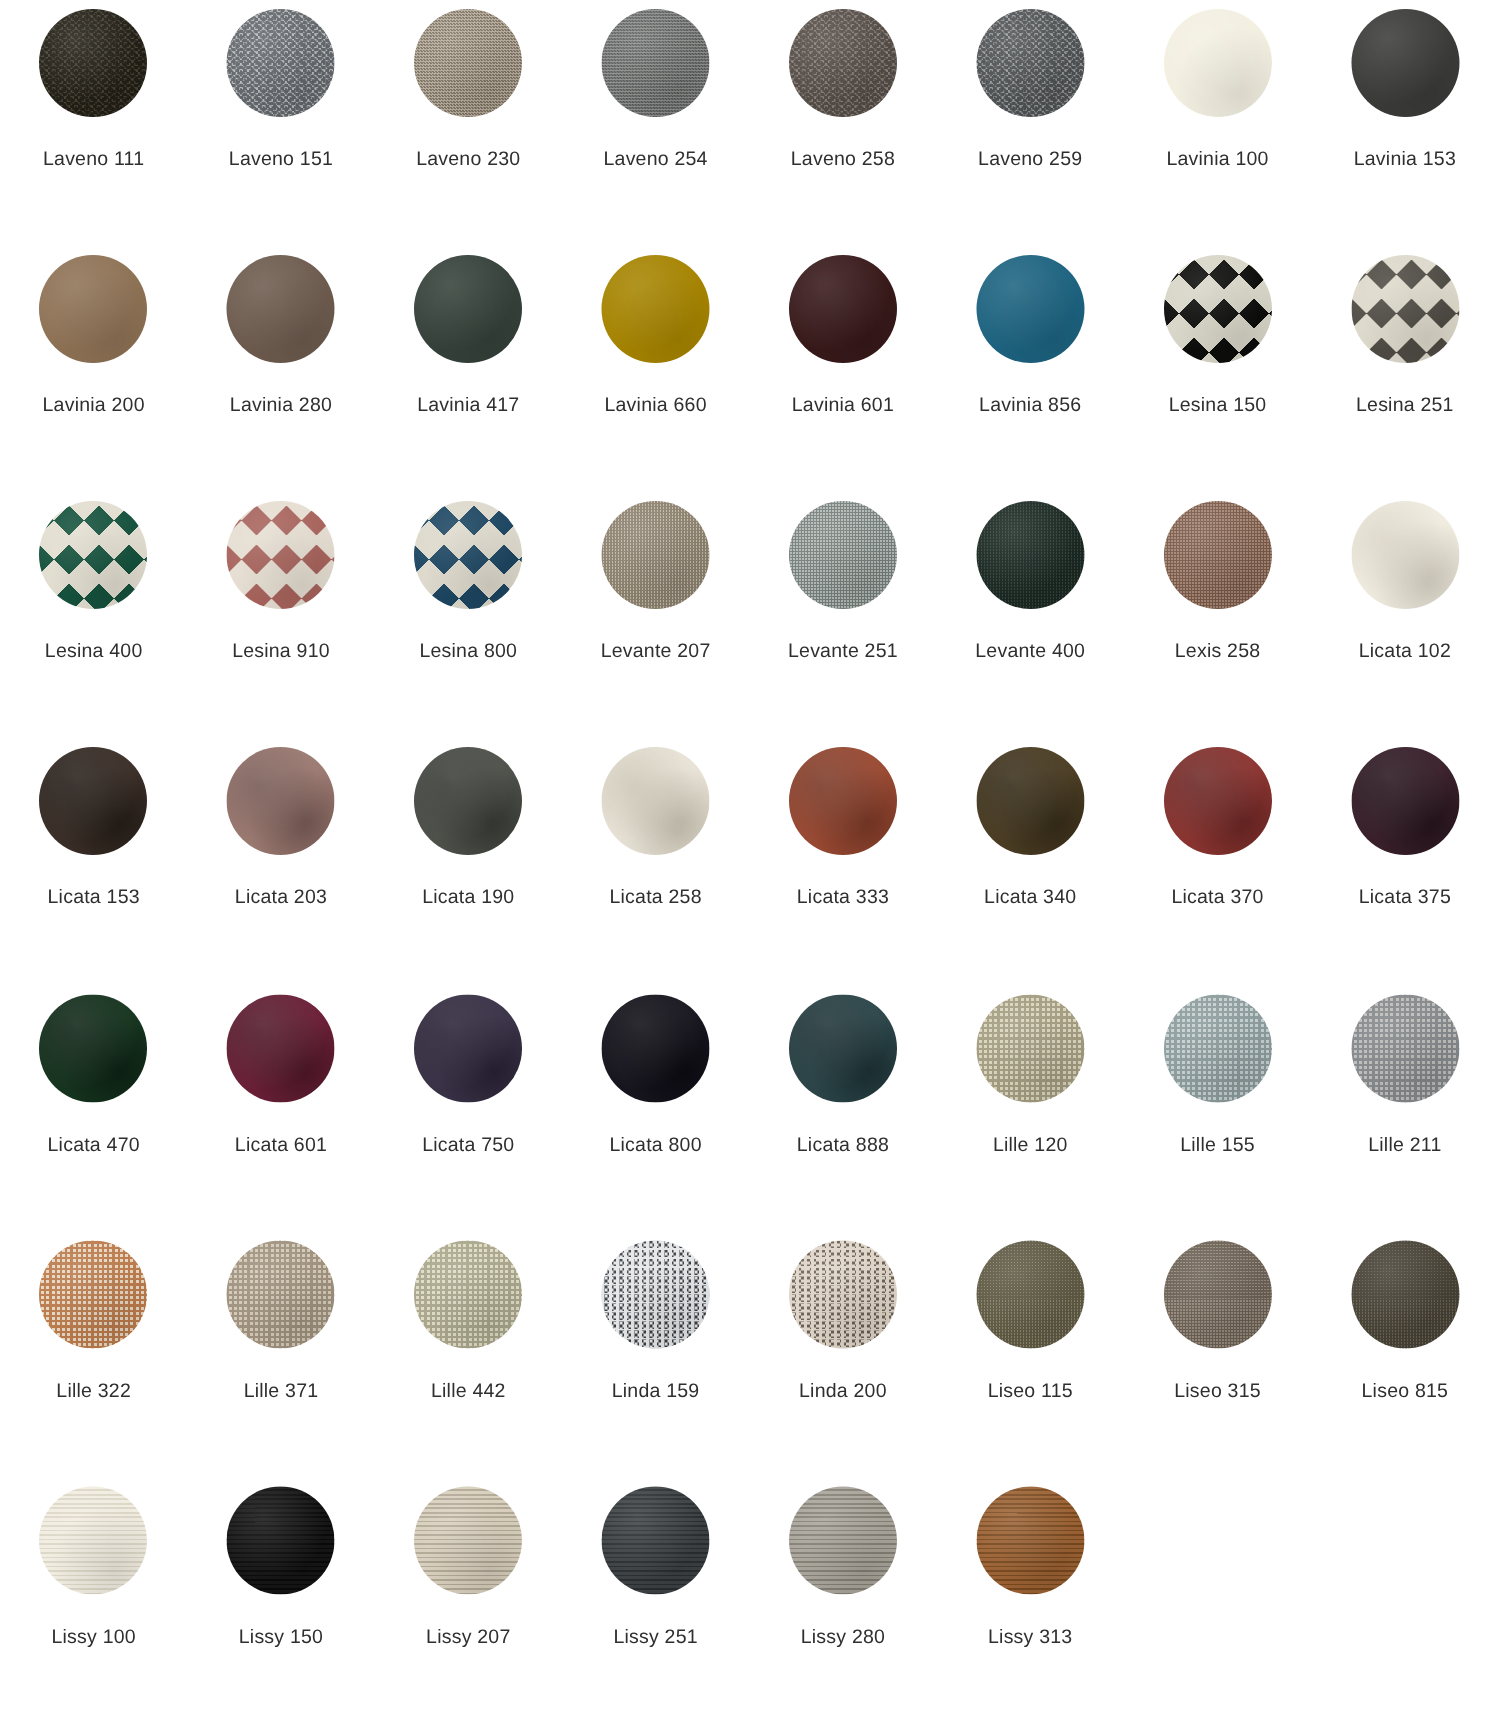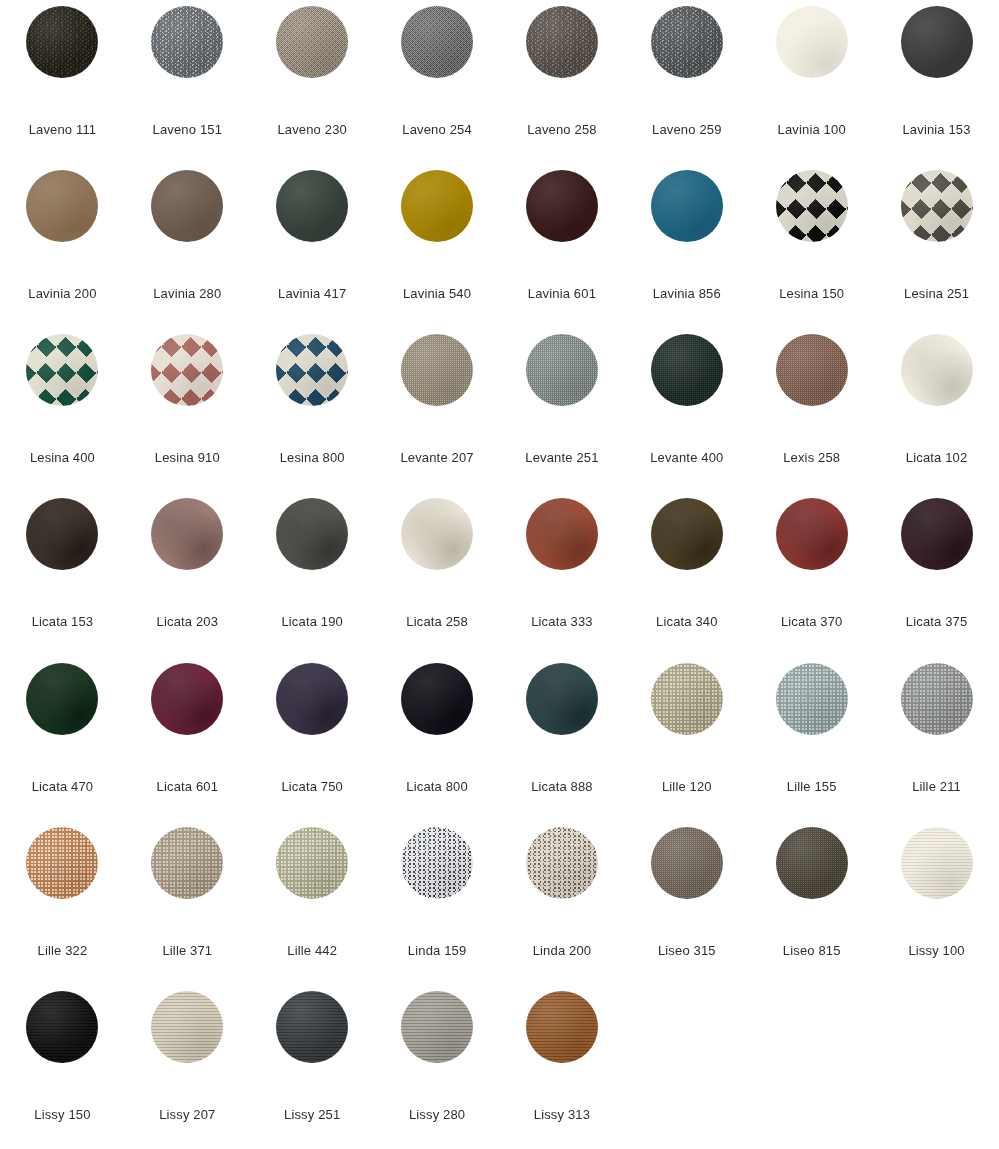--- a/index.html
+++ b/index.html
@@ -48,21 +48,21 @@
     position: absolute;
     inset: 0;
     border-radius: 50%;
     background:
       radial-gradient(circle at 34% 28%, rgba(255,255,255,0.13) 0%, rgba(255,255,255,0.05) 38%, rgba(0,0,0,0.0) 62%),
       radial-gradient(circle at 70% 78%, rgba(0,0,0,0.10) 0%, rgba(0,0,0,0.0) 58%);
     pointer-events: none;
   }
 
   .swatch-label {
-    margin-top: 44px;
+    margin-top: 20px;
     font-size: 13px;
     line-height: 15px;
     color: #2f2f2f;
     letter-spacing: 0.15px;
     white-space: nowrap;
     text-align: left;
   }
 </style>
 </head>
 <body>
@@ -107,21 +107,21 @@
     <div class="swatch-cell">
       <div class="swatch-disc" style="background: rgb(109, 91, 78);"></div>
       <div class="swatch-label">Lavinia 280</div>
     </div>
     <div class="swatch-cell">
       <div class="swatch-disc" style="background: rgb(53, 65, 58);"></div>
       <div class="swatch-label">Lavinia 417</div>
     </div>
     <div class="swatch-cell">
       <div class="swatch-disc" style="background: rgb(166, 132, 0);"></div>
-      <div class="swatch-label">Lavinia 540</div>
+      <div class="swatch-label">Lavinia 660</div>
     </div>
     <div class="swatch-cell">
       <div class="swatch-disc" style="background: rgb(56, 25, 26);"></div>
       <div class="swatch-label">Lavinia 601</div>
     </div>
     <div class="swatch-cell">
       <div class="swatch-disc" style="background: rgb(29, 99, 128);"></div>
       <div class="swatch-label">Lavinia 856</div>
     </div>
     <div class="swatch-cell">
@@ -242,20 +242,24 @@
     </div>
     <div class="swatch-cell">
       <div class="swatch-disc" style="background: repeating-linear-gradient(90deg, rgb(228, 230, 232) 0px, rgb(228, 230, 232) 2px, transparent 2px, transparent 5px), repeating-linear-gradient(0deg, rgb(228, 230, 232) 0px, rgb(228, 230, 232) 1px, transparent 1px, transparent 6px), repeating-conic-gradient(rgb(228, 230, 232) 0%, rgb(228, 230, 232) 25%, transparent 0%, transparent 50%) 0px 0px / 4px 4px, rgb(58, 61, 66);"></div>
       <div class="swatch-label">Linda 159</div>
     </div>
     <div class="swatch-cell">
       <div class="swatch-disc" style="background: repeating-linear-gradient(90deg, rgb(222, 213, 200) 0px, rgb(222, 213, 200) 2px, transparent 2px, transparent 5px), repeating-linear-gradient(0deg, rgb(222, 213, 200) 0px, rgb(222, 213, 200) 1px, transparent 1px, transparent 6px), repeating-conic-gradient(rgb(222, 213, 200) 0%, rgb(222, 213, 200) 25%, transparent 0%, transparent 50%) 0px 0px / 4px 4px, rgb(109, 96, 85);"></div>
       <div class="swatch-label">Linda 200</div>
     </div>
     <div class="swatch-cell">
+      <div class="swatch-disc" style="background: repeating-linear-gradient(0deg, rgb(95, 90, 69) 0px, rgb(95, 90, 69) 1px, transparent 1px, transparent 2px), repeating-linear-gradient(90deg, rgb(95, 90, 69) 0px, rgb(95, 90, 69) 1px, transparent 1px, transparent 2px), rgb(138, 132, 105);"></div>
+      <div class="swatch-label">Liseo 115</div>
+    </div>
+    <div class="swatch-cell">
       <div class="swatch-disc" style="background: repeating-linear-gradient(0deg, rgb(106, 96, 85) 0px, rgb(106, 96, 85) 1px, transparent 1px, transparent 2px), repeating-linear-gradient(90deg, rgb(106, 96, 85) 0px, rgb(106, 96, 85) 1px, transparent 1px, transparent 2px), rgb(150, 137, 123);"></div>
       <div class="swatch-label">Liseo 315</div>
     </div>
     <div class="swatch-cell">
       <div class="swatch-disc" style="background: repeating-linear-gradient(0deg, rgb(71, 66, 54) 0px, rgb(71, 66, 54) 1px, transparent 1px, transparent 2px), repeating-linear-gradient(90deg, rgb(71, 66, 54) 0px, rgb(71, 66, 54) 1px, transparent 1px, transparent 2px), rgb(106, 98, 84);"></div>
       <div class="swatch-label">Liseo 815</div>
     </div>
     <div class="swatch-cell">
       <div class="swatch-disc" style="background: repeating-linear-gradient(0deg, rgb(221, 215, 199) 0px, rgb(221, 215, 199) 1px, transparent 1px, transparent 3px), rgb(242, 237, 225);"></div>
       <div class="swatch-label">Lissy 100</div>

